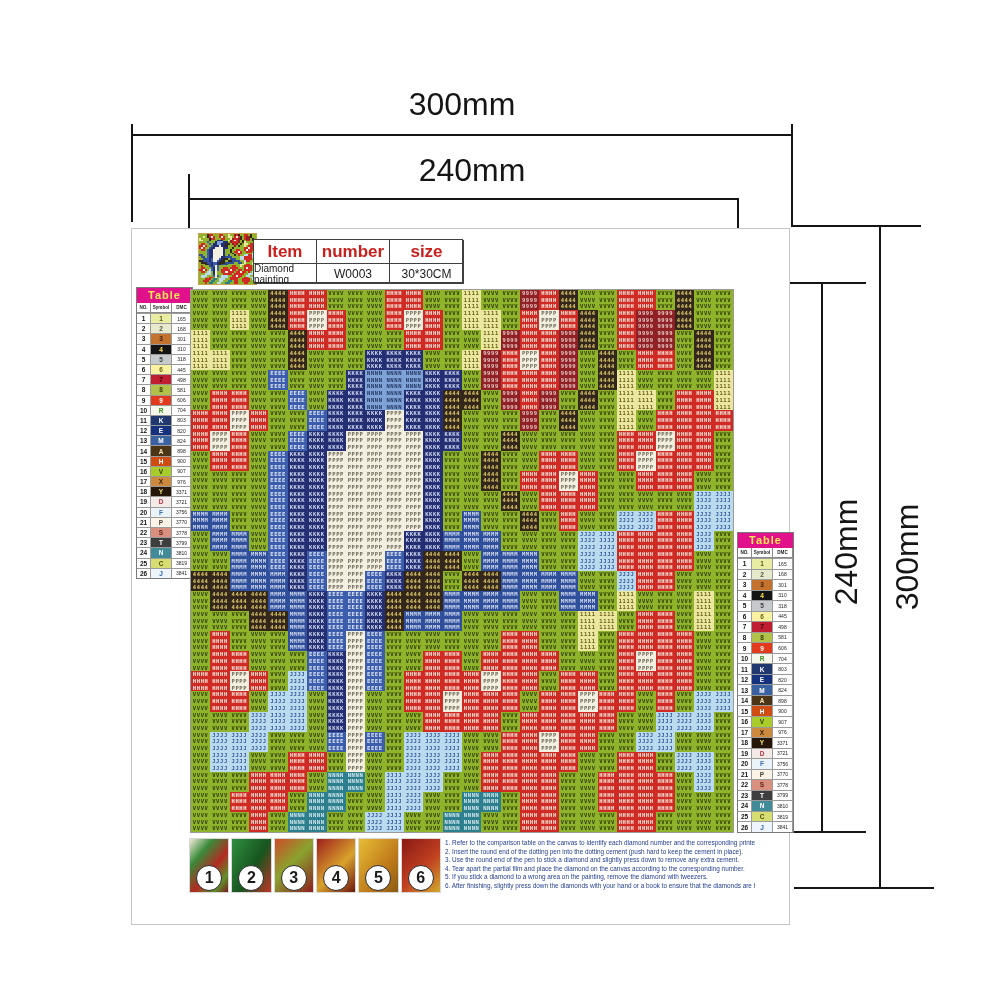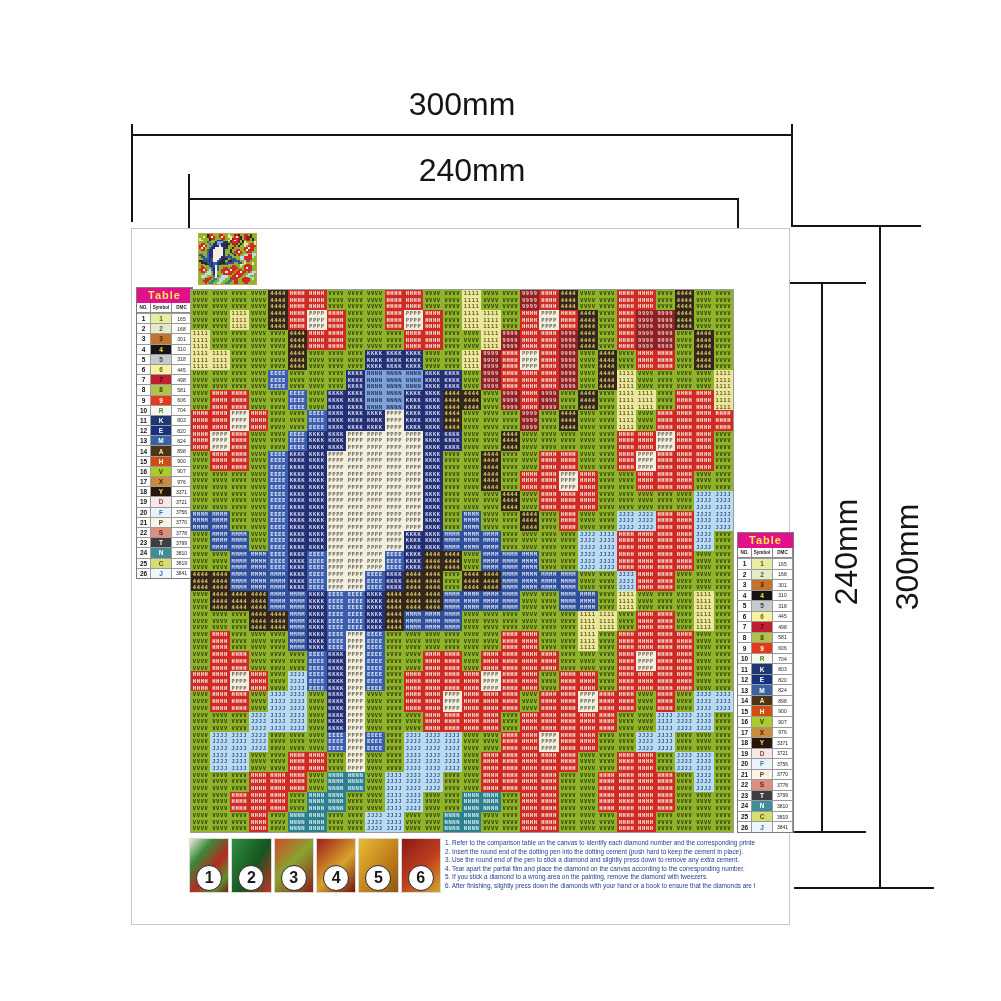--- a/index.html
+++ b/index.html
@@ -841,20 +841,28 @@
         <div style="background: rgb(143, 179, 43);"></div>
         <div style="background: rgb(143, 179, 43);"></div>
         <div style="background: rgb(207, 42, 36);"></div>
         <div style="background: rgb(207, 42, 36);"></div>
         <div style="background: rgb(143, 179, 43);"></div>
         <div style="background: rgb(143, 179, 43);"></div>
         <div style="background: rgb(143, 179, 43);"></div>
         <div style="background: rgb(143, 179, 43);"></div>
       </div>
 
+    <div class="item-table">
+      <div class="it-head">Item</div>
+      <div class="it-head">number</div>
+      <div class="it-head">size</div>
+      <div class="it-val small">Diamond painting</div>
+      <div class="it-val">W0003</div>
+      <div class="it-val">30*30CM</div>
+    </div>
 
     <div class="ctable" style="left:4px;top:58px;height:292px;">
       <div class="ctable-title">Table</div>
       <div class="ctable-head">
         <span>NO.</span>
         <span>Symbol</span>
         <span>DMC</span>
       </div>
       <div class="ctable-body">
           <div class="ctr">

